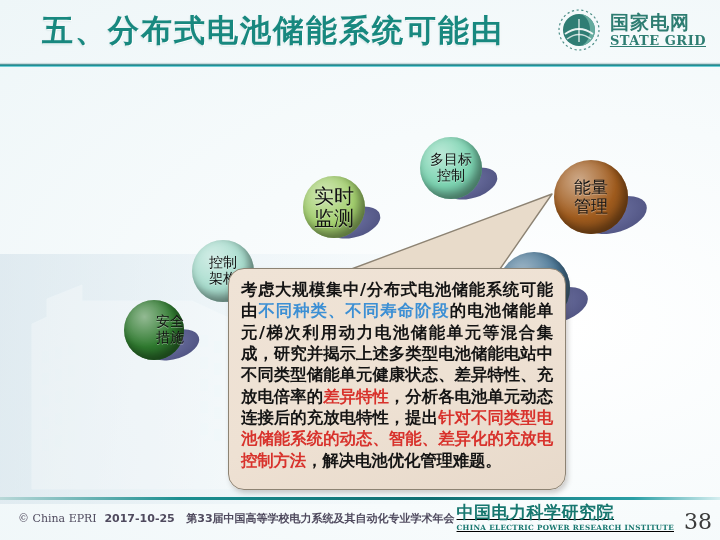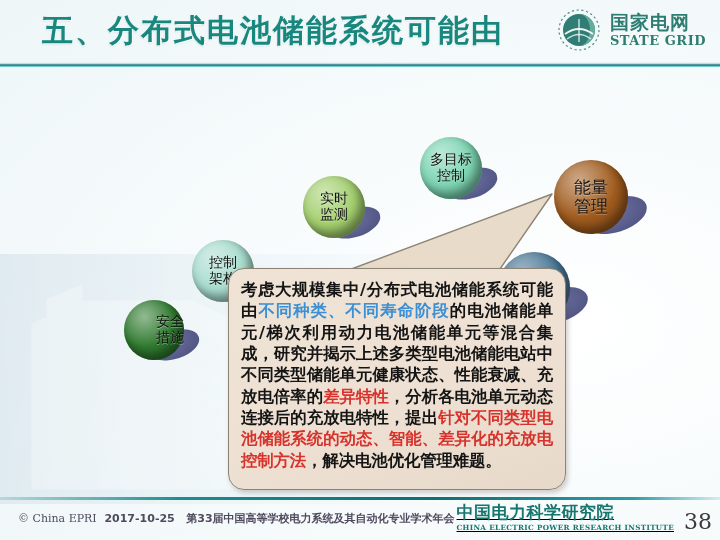--- a/index.html
+++ b/index.html
@@ -32,21 +32,21 @@
     font-size:31px;font-weight:bold;letter-spacing:2px;
     color:#18887f;
     text-shadow:1px 1px 0 rgba(255,255,255,.9), 0 1px 2px rgba(0,90,85,.22);
     white-space:nowrap;
   }
   .brand{position:absolute;right:14px;top:8px;display:flex;align-items:center;gap:9px;}
   .brand-mark{width:44px;height:44px;position:relative;}
   .brand-text{line-height:1;}
   .brand-cn{font-size:19px;font-weight:bold;color:#2e7d72;letter-spacing:1px;}
   .brand-en{font-size:13px;font-weight:bold;color:#2e7d72;letter-spacing:.5px;
-            font-family:"DejaVu Serif","Liberation Serif",serif;margin-top:2px;}
+            font-family:"DejaVu Serif","Liberation Serif",serif;margin-top:2px;text-decoration:underline;}
   .rule{
     position:absolute;left:0;top:62px;width:720px;height:5px;
     background:linear-gradient(180deg,#ffffff 0%,#bcd3d6 35%,#0e6f73 60%,#2fb9c4 82%,#bfe6ea 100%);
   }
 
   
   .subtitle{
     position:absolute;left:20px;top:82px;
     font-size:16px;font-weight:bold;color:#9e1015;letter-spacing:.6px;
     white-space:nowrap;
@@ -245,21 +245,21 @@
 
   <div id="nodes">
       <div class="node" style="left: 420px; top: 137px; width: 62px; height: 62px; z-index: 2;">
         <div class="shadow" style="width: 53.32px; height: 28.52px; left: 24.8px; top: 32.24px;"></div>
         <div class="ball" style="width: 62px; height: 62px; font-size: 14px; background: radial-gradient(circle at 34% 28%, rgb(187, 233, 215) 0%, rgb(125, 212, 178) 52%, rgb(82, 140, 117) 100%); box-shadow: rgb(69, 117, 98) -4px -5px 10px inset;">
           <span class="lbl">多目标<br>控制</span>
         </div>
       </div>
       <div class="node" style="left: 303px; top: 176px; width: 62px; height: 62px; z-index: 3;">
         <div class="shadow" style="width: 53.32px; height: 28.52px; left: 24.8px; top: 32.24px;"></div>
-        <div class="ball" style="width: 62px; height: 62px; font-size: 14px; background: radial-gradient(circle at 34% 28%, rgb(207, 230, 180) 0%, rgb(163, 207, 110) 52%, rgb(108, 137, 73) 100%); box-shadow: rgb(90, 114, 61) -4px -5px 10px inset; align-items: center;">
+        <div class="ball" style="width: 62px; height: 62px; font-size: 20px; background: radial-gradient(circle at 34% 28%, rgb(207, 230, 180) 0%, rgb(163, 207, 110) 52%, rgb(108, 137, 73) 100%); box-shadow: rgb(90, 114, 61) -4px -5px 10px inset; align-items: center;">
           <span class="lbl">实时<br>监测</span>
         </div>
       </div>
       <div class="node" style="left: 192px; top: 240px; width: 62px; height: 62px; z-index: 4;">
         <div class="shadow" style="width: 53.32px; height: 28.52px; left: 24.8px; top: 32.24px;"></div>
         <div class="ball" style="width: 62px; height: 62px; font-size: 14px; background: radial-gradient(circle at 34% 28%, rgb(210, 237, 230) 0%, rgb(169, 221, 206) 52%, rgb(112, 146, 136) 100%); box-shadow: rgb(93, 122, 113) -4px -5px 10px inset;">
           <span class="lbl">控制<br>架构</span>
         </div>
       </div>
       <div class="node" style="left: 124px; top: 300px; width: 60px; height: 60px; z-index: 5;">
@@ -278,21 +278,21 @@
         <div class="shadow" style="width: 61.92px; height: 33.12px; left: 28.8px; top: 37.44px;"></div>
         <div class="ball" style="width: 72px; height: 72px; font-size: 16px; background: radial-gradient(circle at 34% 28%, rgb(161, 184, 200) 0%, rgb(74, 119, 150) 52%, rgb(49, 79, 99) 100%); box-shadow: rgb(41, 65, 83) -4px -5px 10px inset;"></div>
       </div>
     </div>
 
   <svg class="callout-tail" width="330" height="120">
     <polygon points="300,6 70,92 232,104" fill="#e8dbca" stroke="#8d8373" stroke-width="1.4" stroke-linejoin="round"></polygon>
   </svg>
 
   <div class="callout">
-    <p id="callout-para"><span>考虑大规模集中/分布式电池储能系统可能由</span><span class="hl-blue">不同种类、不同寿命阶段</span><span>的电池储能单元/梯次利用动力电池储能单元等混合集成，研究并揭示上述多类型电池储能电站中不同类型储能单元健康状态、性能衰减、充放电倍率的</span><span class="hl-red">差异特性</span><span>，分析各电池单元动态连接后的充放电特性，提出</span><span class="hl-red">针对不同类型电池储能系统的动态、智能、差异化的充放电控制方法</span><span>，解决电池优化管理难题。</span></p>
+    <p id="callout-para"><span>考虑大规模集中/分布式电池储能系统可能由</span><span class="hl-blue">不同种类、不同寿命阶段</span><span>的电池储能单元/梯次利用动力电池储能单元等混合集成，研究并揭示上述多类型电池储能电站中不同类型储能单元健康状态、差异特性、充放电倍率的</span><span class="hl-red">差异特性</span><span>，分析各电池单元动态连接后的充放电特性，提出</span><span class="hl-red">针对不同类型电池储能系统的动态、智能、差异化的充放电控制方法</span><span>，解决电池优化管理难题。</span></p>
   </div>
 
   <div class="footer-rule"></div>
   <div class="footer-left">
     <span class="cc">© China EPRI</span>&nbsp;
     <span>2017-10-25</span>&nbsp;&nbsp;
     <span>第33届中国高等学校电力系统及其自动化专业学术年会</span>
   </div>
   <div class="footer-right">
     <div class="fr-cn">中国电力科学研究院</div>

